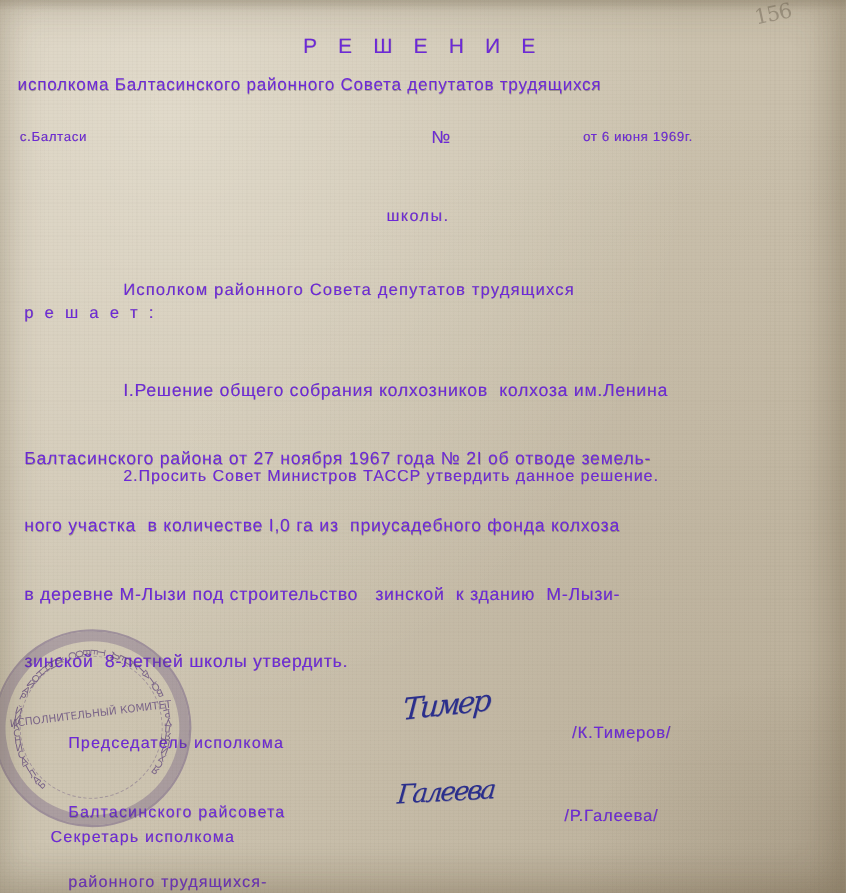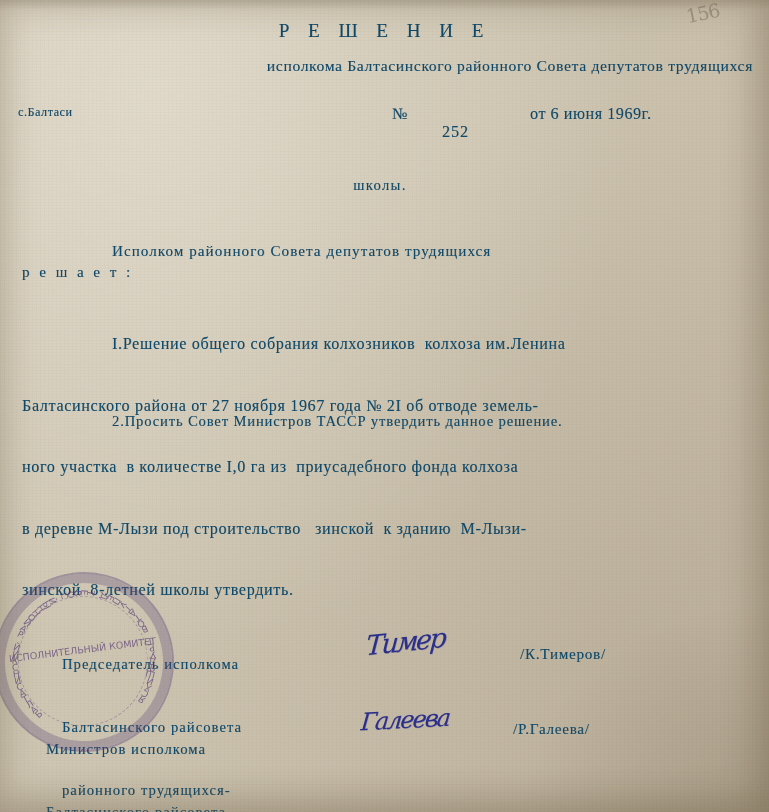--- a/index.html
+++ b/index.html
@@ -43,44 +43,45 @@
       inset 0 -18px 30px rgba(100,85,60,0.15);
   }
   .content {
     position: absolute;
     inset: 0;
     padding: 0;
   }
 
   
   .tw {
-    font-family: Liberation Serif, serif;
-    color: #0c4a6e;
+    font-family: Liberation Sans, sans-serif;
+    color: #6d28d9;
     letter-spacing: 0.6px;
     text-shadow: 0.4px 0.3px 0 rgba(60,55,45,0.33);
     white-space: pre;
+    margin-top: 12px;
   }
 
   #title {
     position: absolute;
     top: 20px;
     left: 0;
     width: 100%;
     text-align: center;
     font-size: 19px;
     letter-spacing: 7px;
     font-weight: 400;
   }
 
   #subtitle {
     position: absolute;
     top: 57px;
     left: 16px;
     width: 737px;
-    text-align: right;
+    text-align: left;
     font-size: 15.5px;
     letter-spacing: 0.7px;
   }
 
   .meta-row {
     position: absolute;
     top: 105px;
     left: 0;
     width: 100%;
     height: 26px;
@@ -101,21 +102,21 @@
     position: absolute;
     left: 412px;
     top: 0;
     font-size: 16px;
     letter-spacing: 1px;
   }
   #date {
     position: absolute;
     left: 530px;
     top: 0;
-    font-size: 16px;
+    font-size: 12px;
   }
 
   #heading-block {
     position: absolute;
     top: 140px;
     left: 110px;
     width: 600px;
     font-size: 14.5px;
     line-height: 18px;
     letter-spacing: 1.4px;
@@ -288,23 +289,20 @@
 <div class="content">
 
   <div id="pencil-mark">156</div>
 
   <div id="title" class="tw">Р Е Ш Е Н И Е</div>
   <div id="subtitle" class="tw">исполкома Балтасинского районного Совета депутатов трудящихся</div>
 
   <div class="meta-row">
     <div id="place" class="tw">с.Балтаси</div>
     <div id="num-label" class="tw">№</div>
-    <div id="num-value" class="tw">
-      <span>252</span>
-    </div>
     <div id="date" class="tw">от 6 июня 1969г.</div>
   </div>
 
   <div id="heading-block" class="tw">
     <div class="l3">школы.</div>
   </div>
 
   <div id="intro1" class="tw">Исполком районного Совета депутатов трудящихся</div>
   <div id="intro2" class="tw">р е ш а е т :</div>
 
@@ -320,21 +318,21 @@
 
   <div id="sig1" class="tw sig-block">
     <div>Председатель исполкома</div>
     <div>Балтасинского райсовета</div>
     <div>районного трудящихся-</div>
   </div>
   <div id="hand1" class="handwriting">Тимер</div>
   <div id="name1" class="tw sig-name">/К.Тимеров/</div>
 
   <div id="sig2" class="tw sig-block">
-    <div>Министров исполкома</div>
+    <div>Секретарь исполкома</div>
     <div>Балтасинского райсовета</div>
     
   </div>
   <div id="hand2" class="handwriting">Галеева</div>
   <div id="name2" class="tw sig-name">/Р.Галеева/</div>
 
   <div id="stamp">
     <div class="ring2"></div>
     <div class="arc-text" id="stamp-arc">
         <span style="transform: rotate(-128deg) translate(0px, -72px) rotate(90deg);">Б</span>

